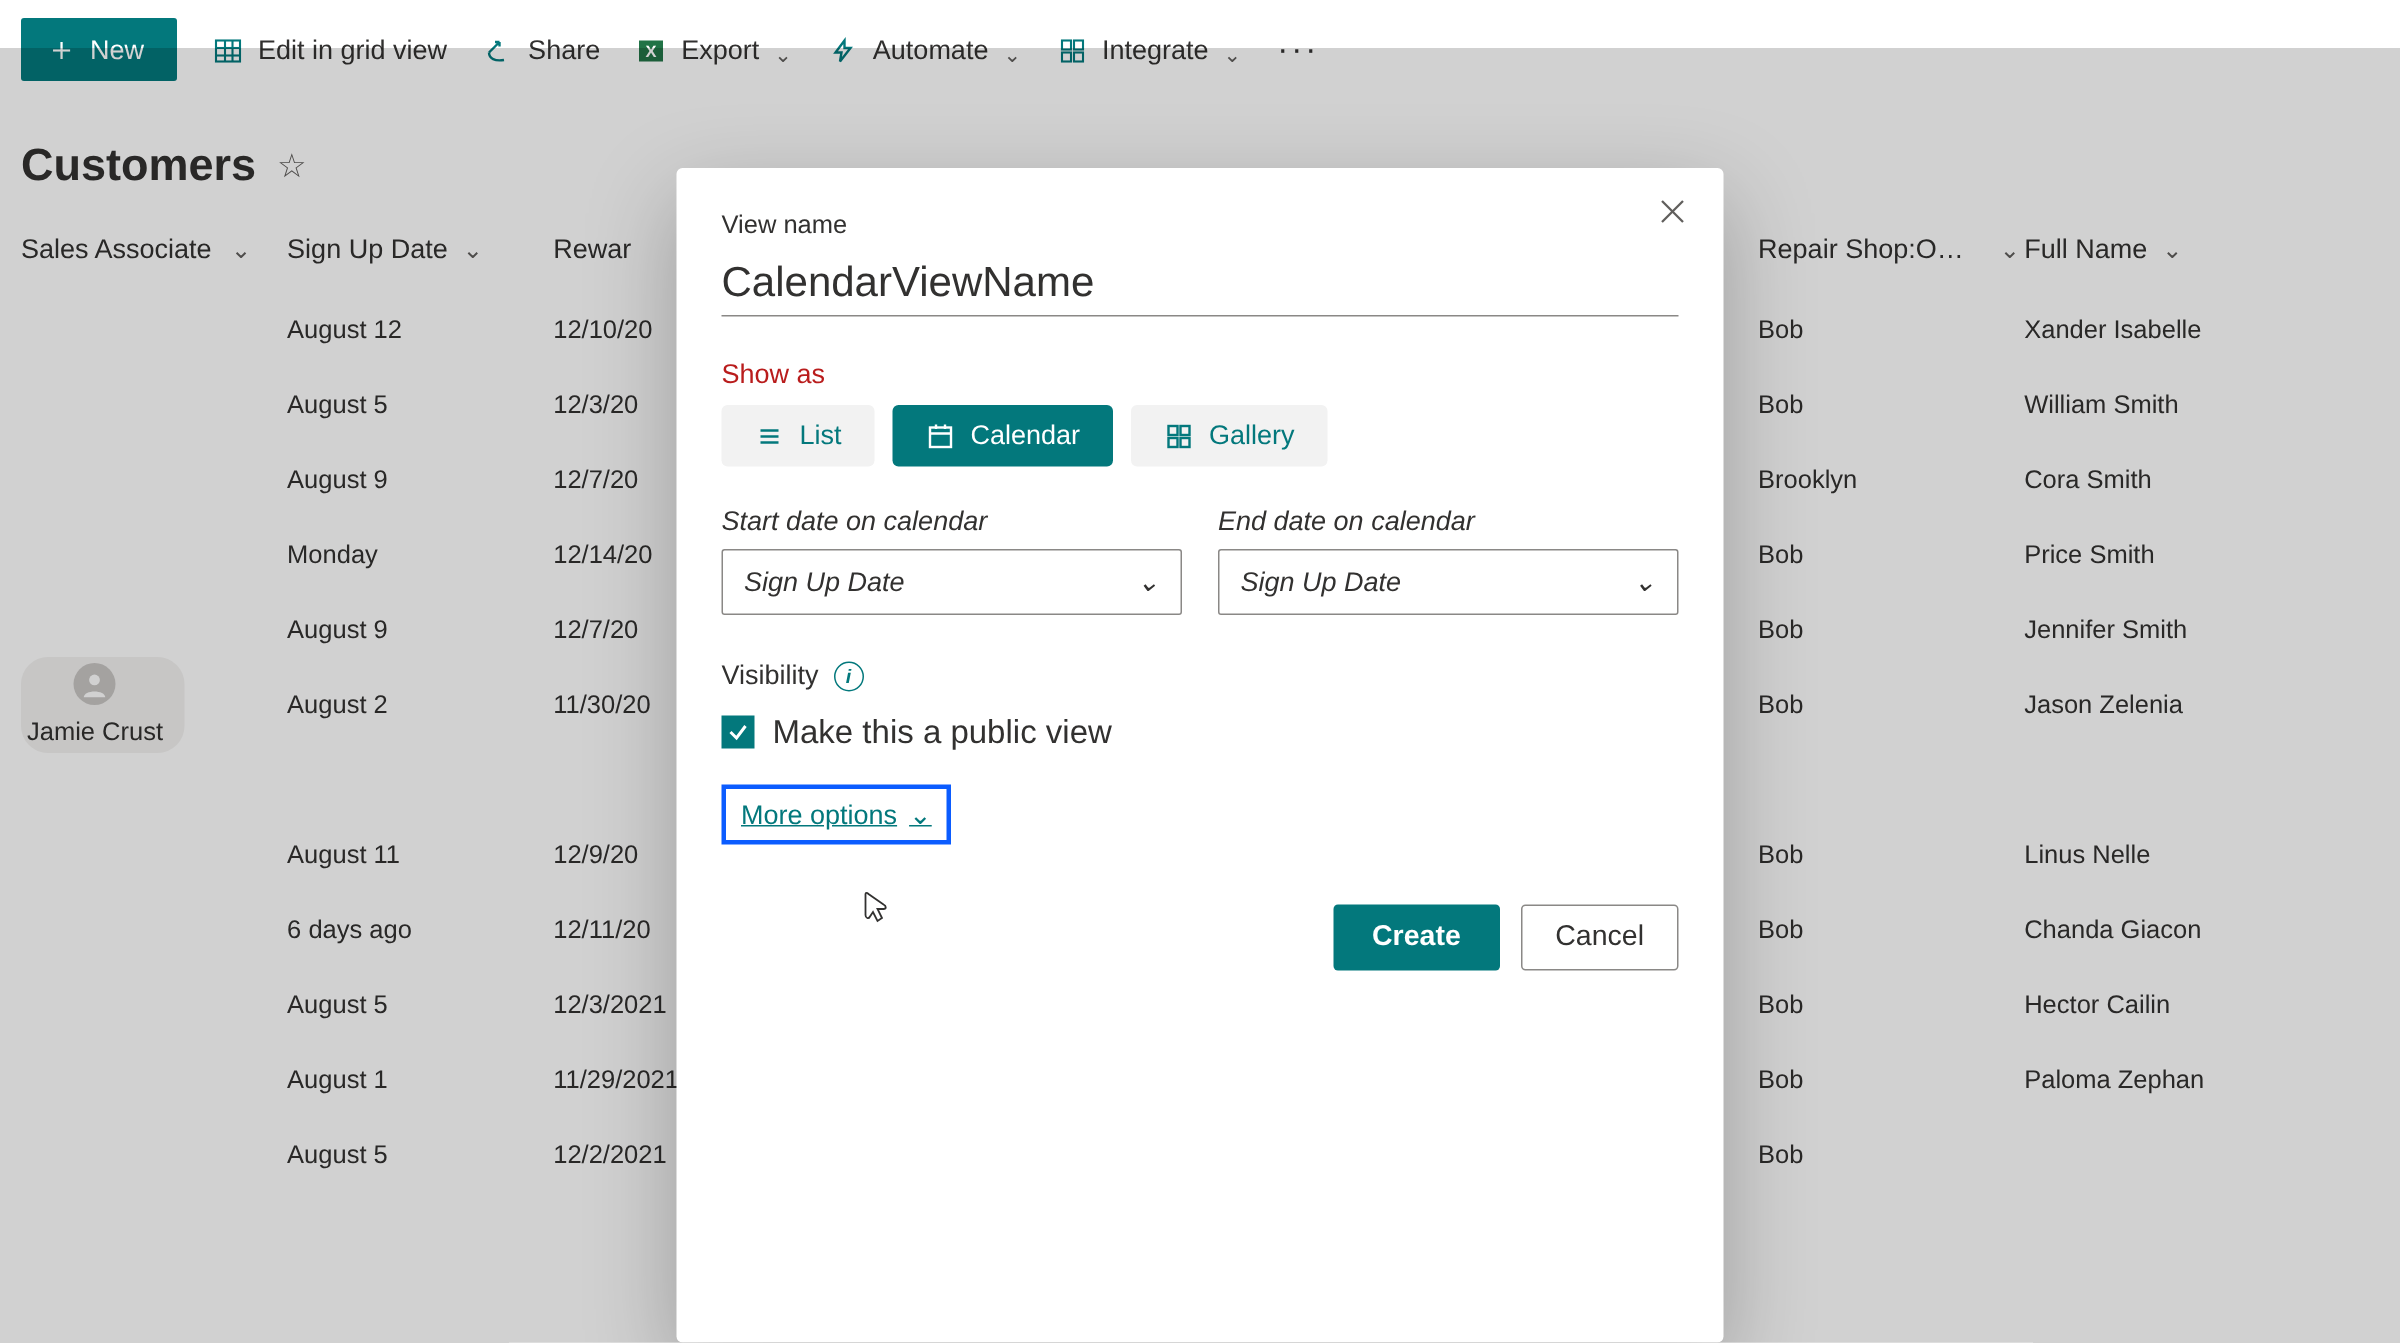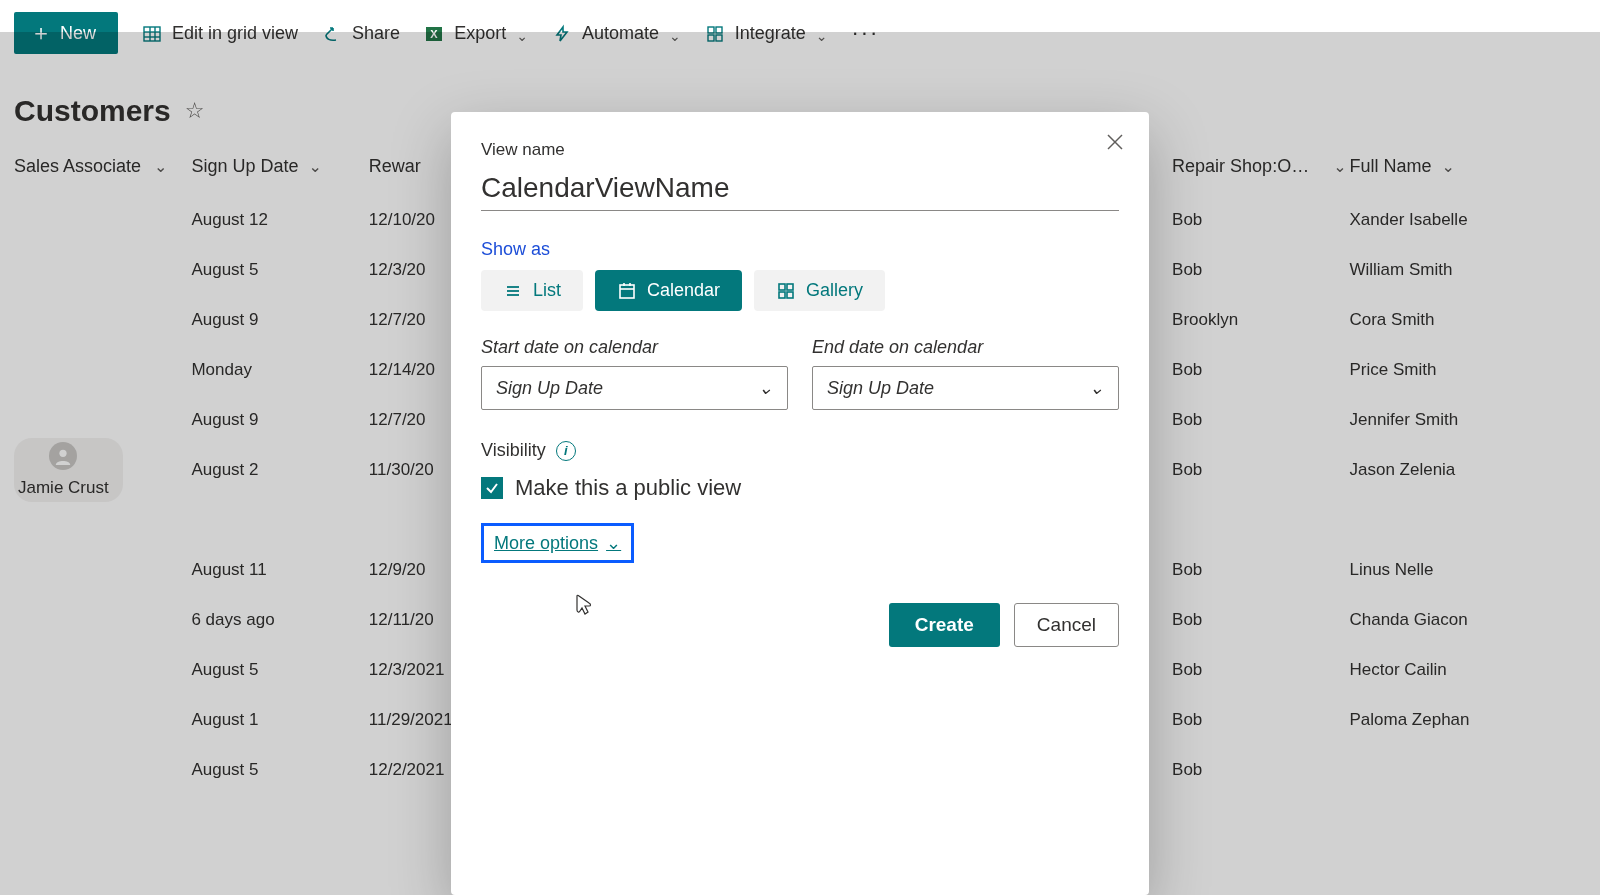--- a/index.html
+++ b/index.html
@@ -102,21 +102,21 @@
     position:absolute; top:14px; right:16px;
     background:none;border:none;cursor:pointer;color:#605e5c;font-size:20px;
     width:36px;height:36px;
   }
   .dlg-label { font-size:17px; color:#323130; margin-bottom:6px; }
   .dlg-input {
     width:100%; border:none; border-bottom:1px solid #8a8886;
     font-size:28px; color:#323130; padding: 6px 0 6px 0;
     outline:none;
   }
-  .dlg-section-lbl { font-size:18px; color:#1d4ed8; margin-top:28px; margin-bottom:10px; }
+  .dlg-section-lbl { font-size:18px; color:#b91c1c; margin-top:28px; margin-bottom:10px; }
   .show-as { display:flex; gap:12px; }
   .show-btn {
     background:#f2f2f2; border:none; border-radius:4px;
     padding: 10px 22px; font-size:18px; color:#03787c;
     display:flex; align-items:center; gap:10px; cursor:pointer;
   }
   .show-btn.active { background:#03787c; color:#fff; }
   .show-btn.active svg { stroke:#fff; }
   .show-btn svg { stroke:#03787c; }
 

